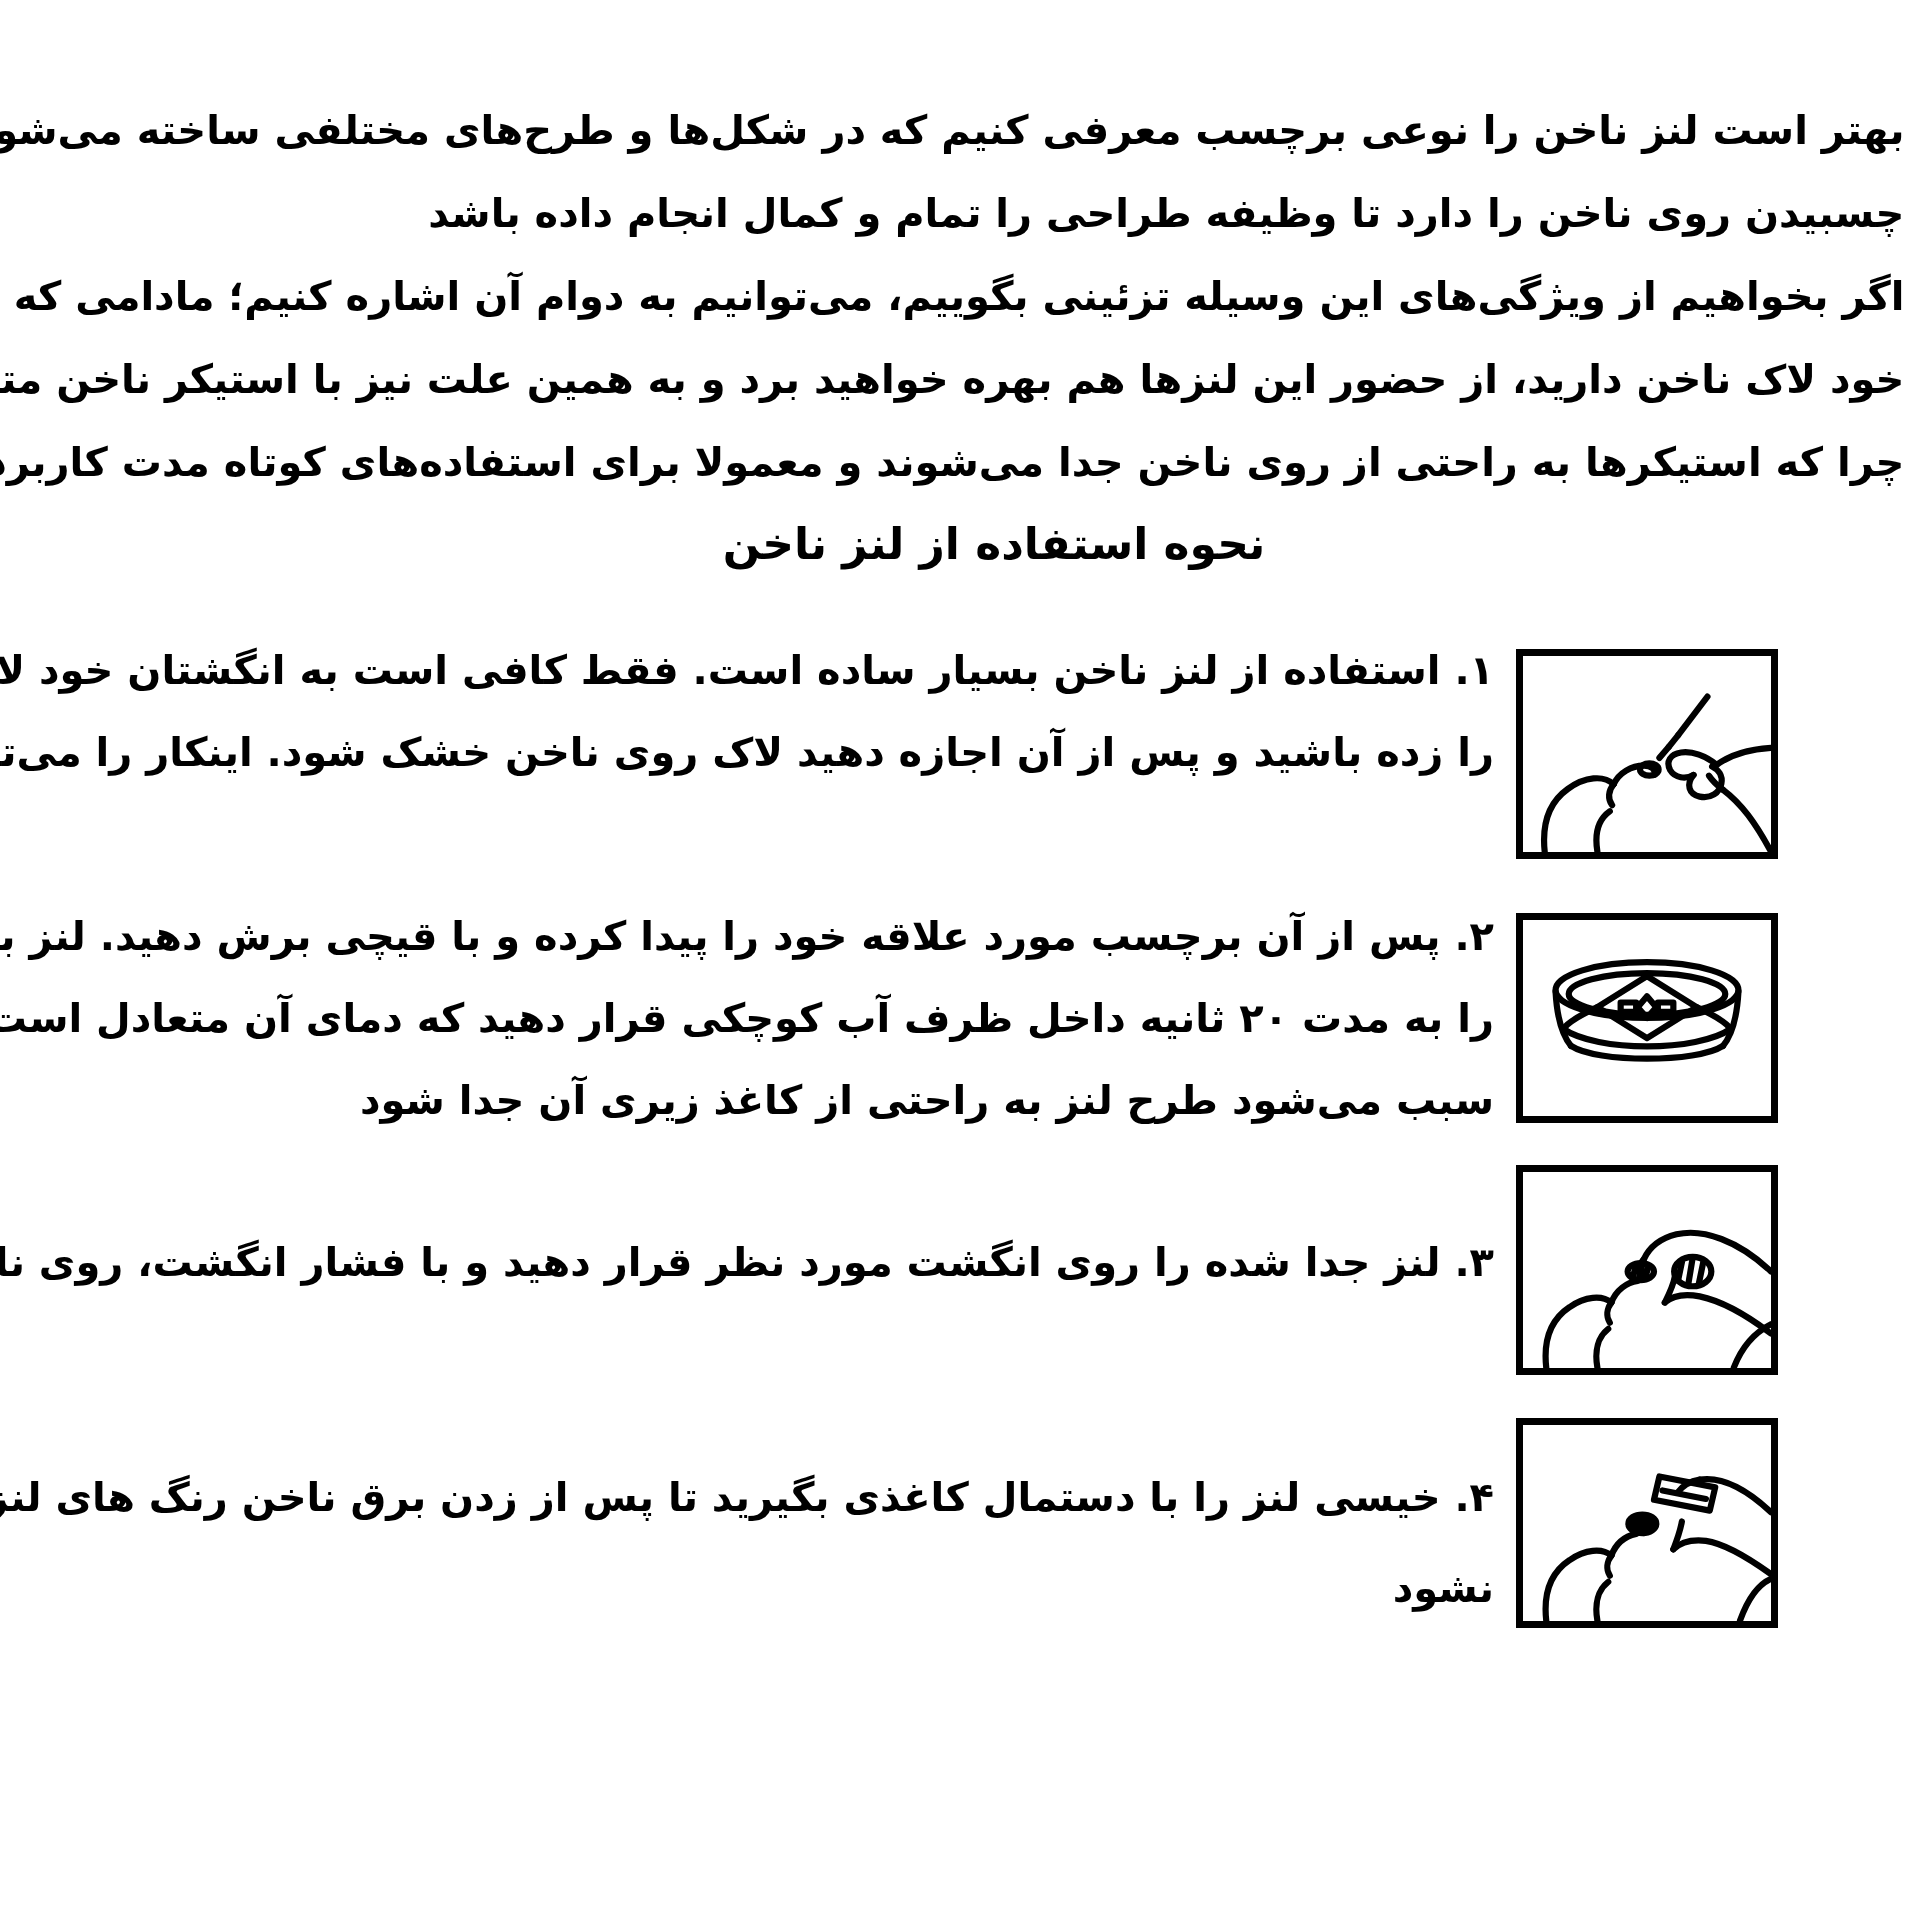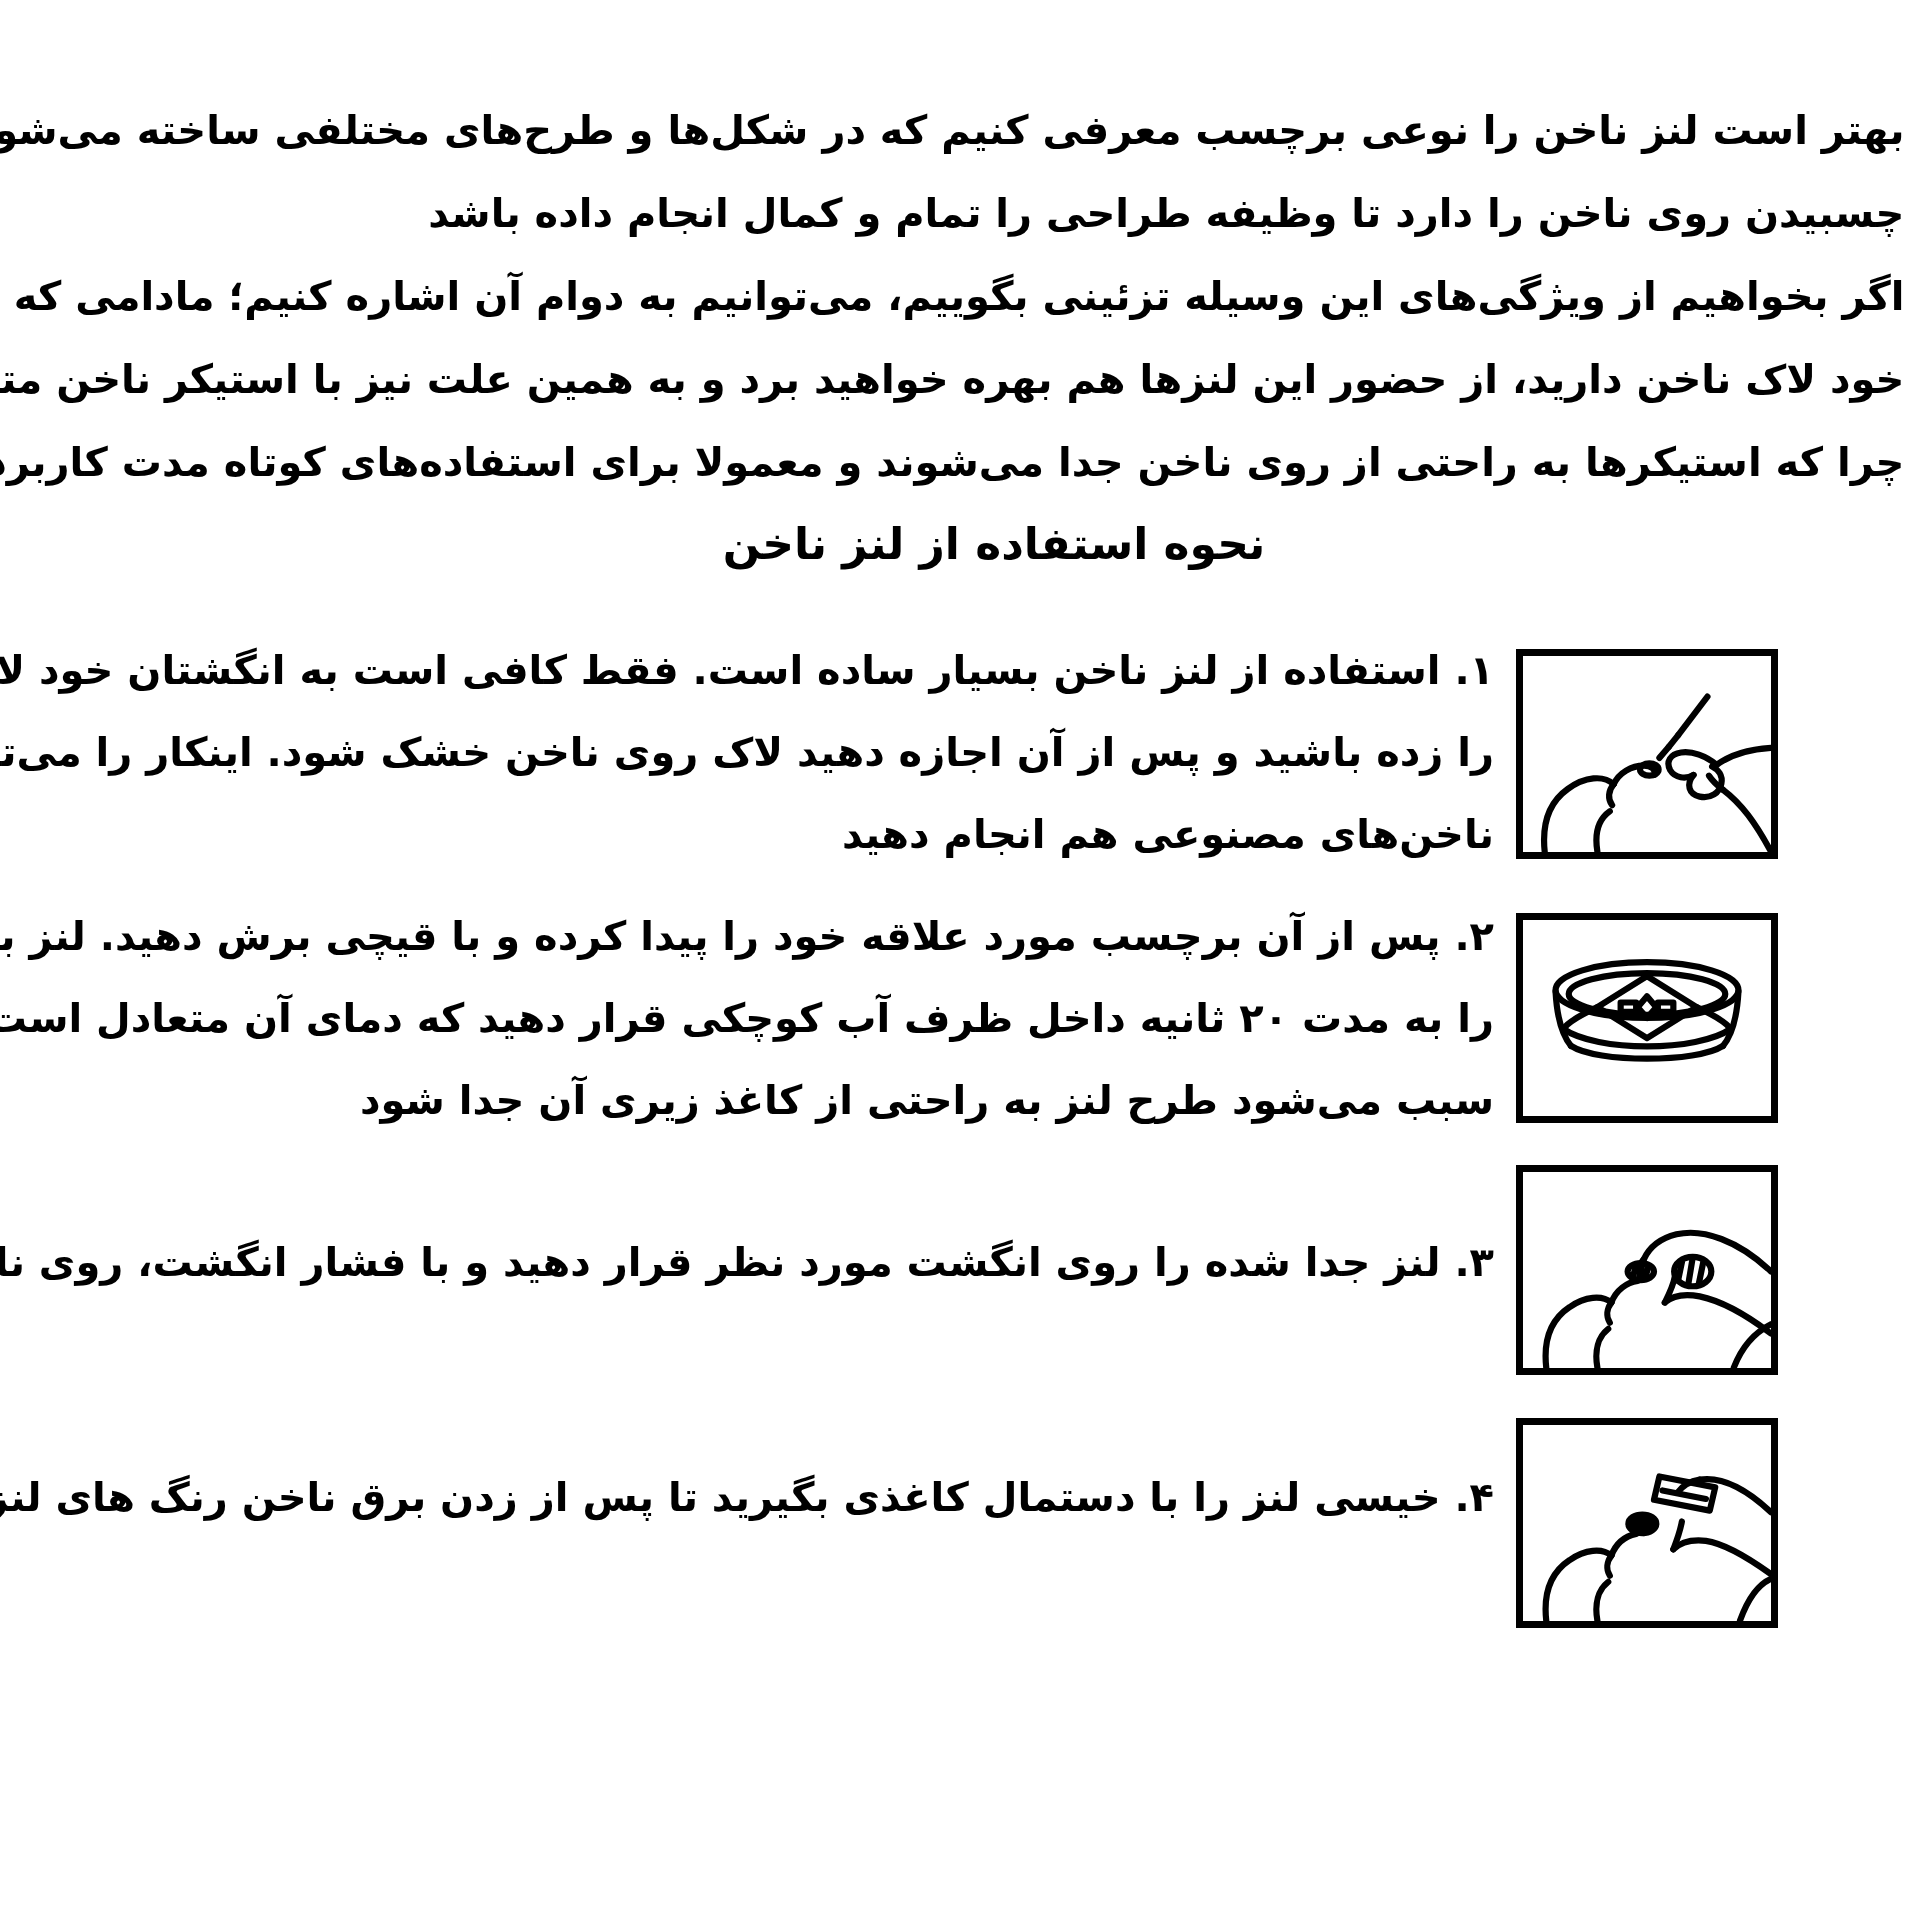--- a/index.html
+++ b/index.html
@@ -53,21 +53,20 @@
     <div class="tline">اگر بخواهیم از ویژگی‌های این وسیله تزئینی بگوییم، می‌توانیم به دوام آن اشاره کنیم؛ مادامی که روی انگشتان</div>
     <div class="tline">خود لاک ناخن دارید، از حضور این لنزها هم بهره خواهید برد و به همین علت نیز با استیکر ناخن متفاوت‌اند،</div>
     <div class="tline">چرا که استیکرها به راحتی از روی ناخن جدا می‌شوند و معمولا برای استفاده‌های کوتاه مدت کاربرد دارند</div>
   </div>
 
   <h1 class="heading">نحوه استفاده از لنز ناخن</h1>
 
   <div class="step step-1">
     <div class="tline">۱. استفاده از لنز ناخن بسیار ساده است. فقط کافی است به انگشتان خود لاک مورد نظر</div>
     <div class="tline">را زده باشید و پس از آن اجازه دهید لاک روی ناخن خشک شود. اینکار را می‌توانید با</div>
-    <div class="tline">ناخن‌های مصنوعی هم انجام دهید</div>
   </div>
   <div class="figure fig-1">
     <svg viewBox="0 0 320 252" aria-hidden="true">
       <path d="M320 118 C 288 120 266 128 250 140"></path>
       <path d="M320 252 C 300 215 282 190 258 172"></path>
       <path d="M250 140 C 236 128 218 122 204 124 C 190 126 184 136 190 147 C 196 157 210 159 220 153"></path>
       <path d="M220 153 C 210 165 214 178 228 181 C 242 184 254 176 256 164 C 258 154 252 146 244 142"></path>
       <path d="M258 172 C 250 166 244 160 240 154"></path>
       <path class="sw13" d="M238 52 L 200 102"></path>
       <path class="sw9" d="M200 102 L 188 117"></path>
@@ -118,20 +117,21 @@
       <path d="M320 208 C 283 180 252 165 228 160 C 207 156 192 160 183 168"></path>
       <path d="M183 168 C 189 156 194 146 196 134"></path>
       <ellipse cx="219" cy="128" rx="24" ry="19"></ellipse>
       <path class="sw5" d="M205 116 L 200 140 M219 110 L 213 146 M233 114 L 227 143"></path>
       <path d="M272 252 C 282 226 296 208 320 196"></path>
     </svg>
   </div>
 
   <div class="step step-4">
     <div class="tline">۴. خیسی لنز را با دستمال کاغذی بگیرید تا پس از زدن برق ناخن رنگ های لنز پخش</div>
+    <div class="tline">نشود</div>
   </div>
   <div class="figure fig-4">
     <svg viewBox="0 0 320 252" aria-hidden="true">
       <path d="M30 252 C 26 216 36 190 60 174 C 80 160 102 158 114 168"></path>
       <path d="M96 252 C 92 230 97 212 110 202"></path>
       <path d="M114 168 C 120 152 132 143 146 140"></path>
       <path d="M114 168 C 108 176 107 186 112 194"></path>
       <ellipse cx="154" cy="127" rx="18" ry="12"></ellipse>
       <path class="sw3" d="M140 122 H 168 M139 129 H 169 M142 135 H 166 M148 117 V 138 M156 116 V 139 M163 118 V 136"></path>
       <path class="sw7 fillw" d="M176 66 L 248 80 L 241 110 L 169 96 Z"></path>

